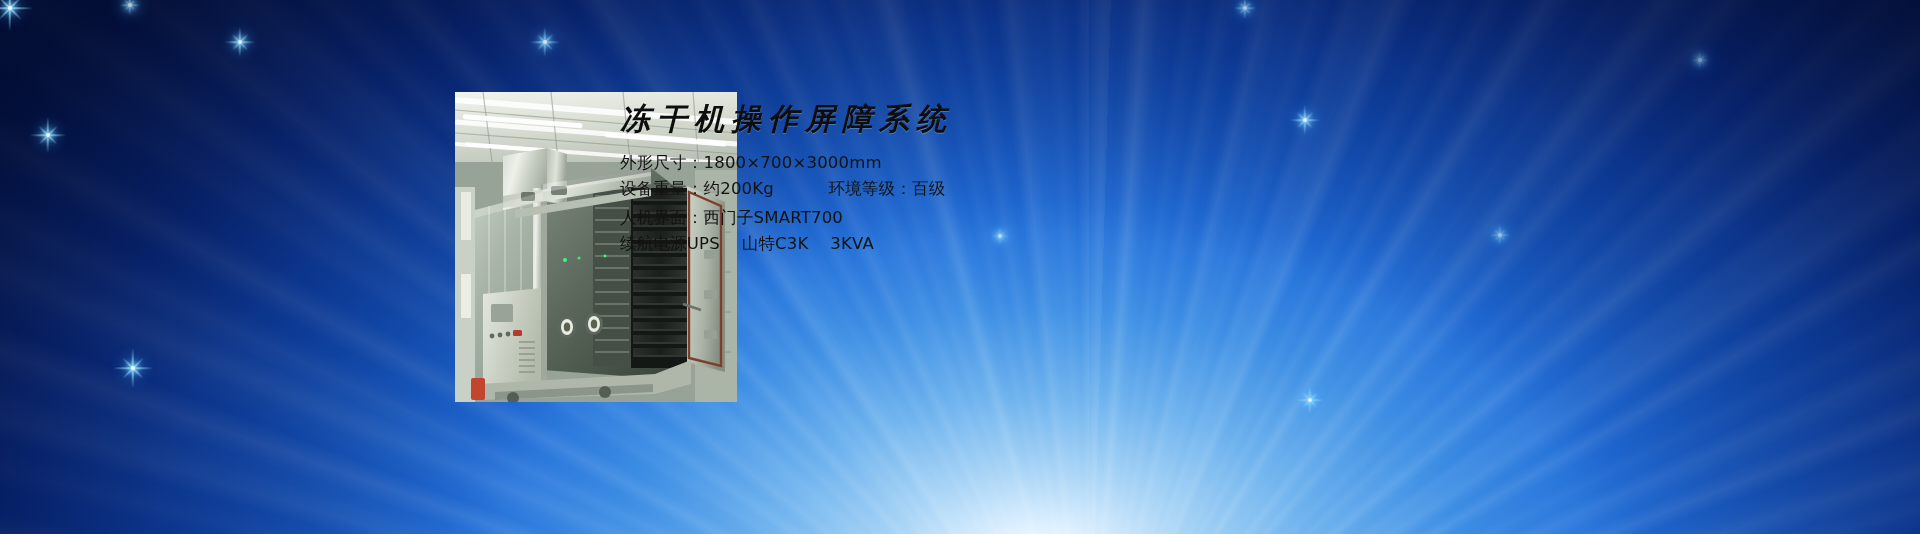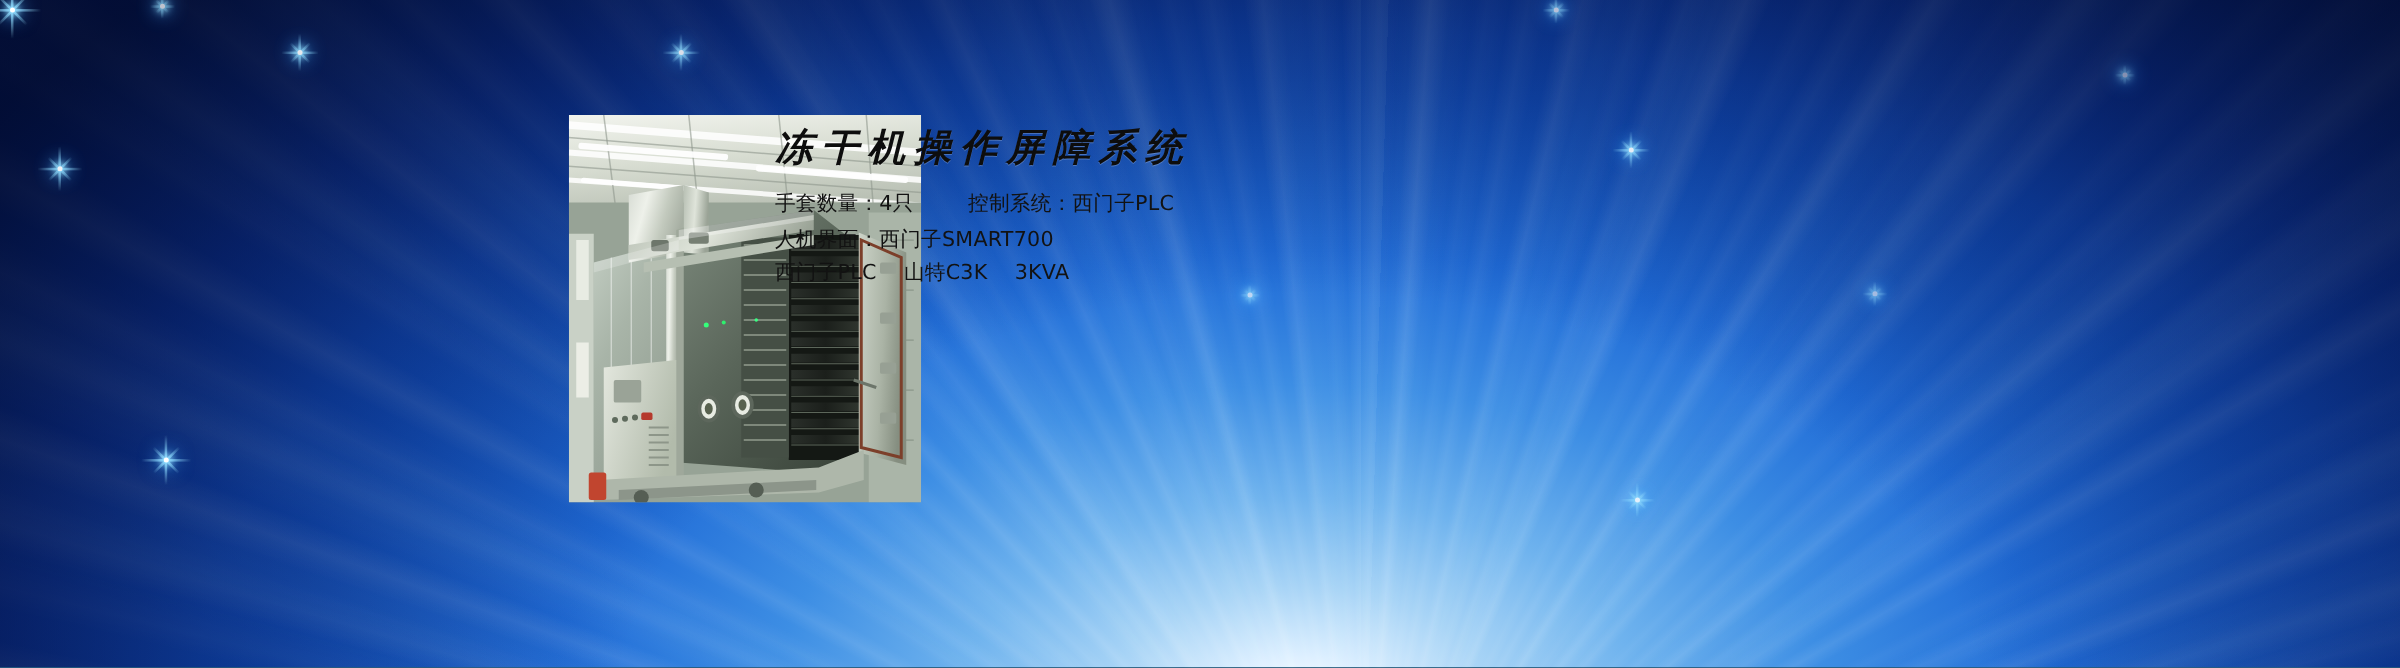--- a/index.html
+++ b/index.html
@@ -422,19 +422,20 @@
       <path d="M88 92 L196 76 L196 84 L88 100 Z" fill="#ffffff" opacity="0.32"></path>
       <path d="M20 118 L88 100 L88 108 L20 126 Z" fill="#ffffff" opacity="0.22"></path>
     </svg>
   </div>
 
   <div class="content">
 
     <div class="headline">冻干机操作屏障系统</div>
 
     <div class="spec-list" id="spec-list">
-        <div class="spec-line">手套数量：4只        控制系统：西门子PLC</div>
+        <div class="spec-line">外形尺寸：1800×700×3000mm</div>
+        <div class="spec-line">设备重量：约200Kg          环境等级：百级</div>
         <div class="spec-line gap">人机界面：西门子SMART700</div>
-        <div class="spec-line">西门子PLC    山特C3K    3KVA</div>
+        <div class="spec-line">续航电源UPS    山特C3K    3KVA</div>
       </div>
 
   </div>
 </div>
 
 </body></html>

